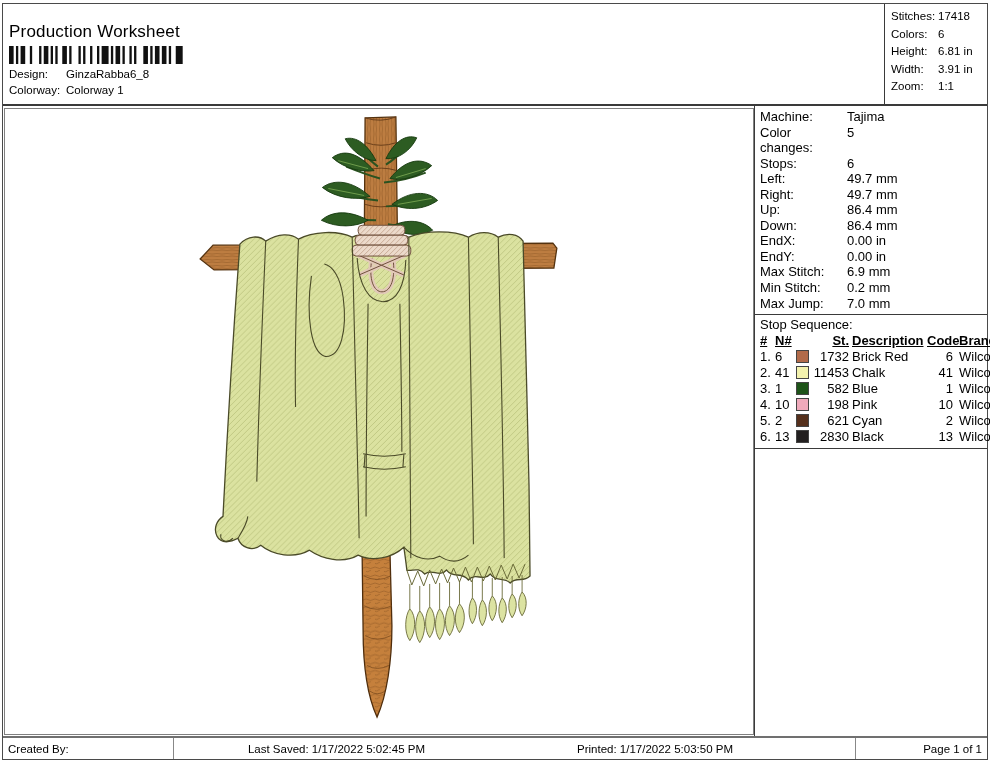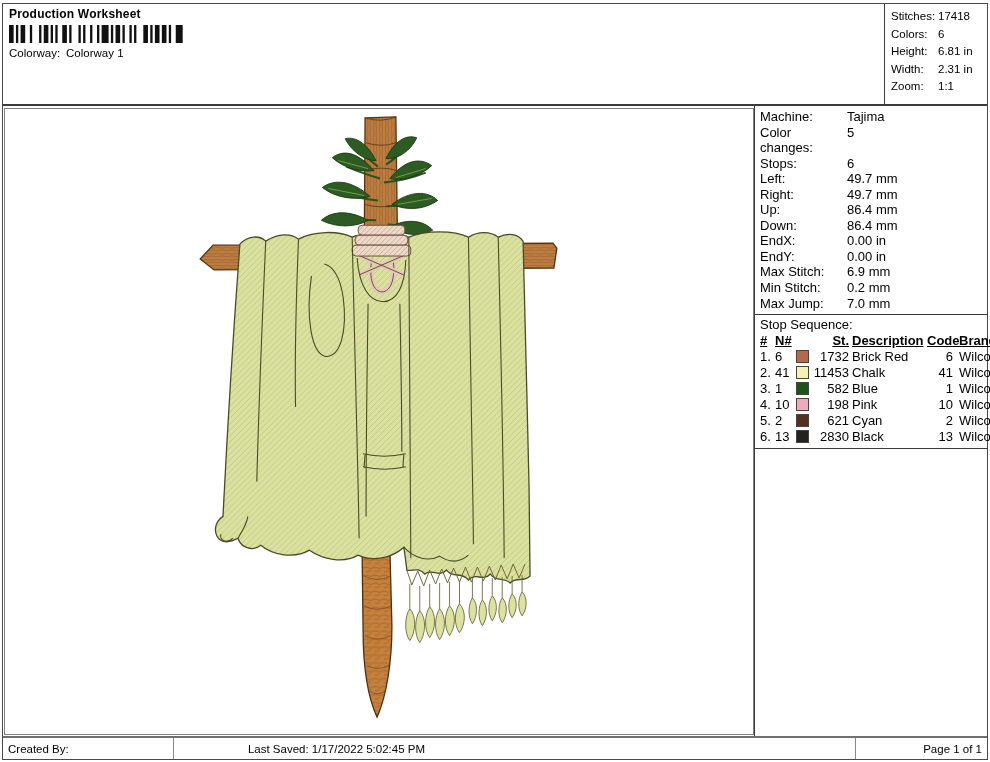--- a/index.html
+++ b/index.html
@@ -2,21 +2,21 @@
 <html><head>
 <meta charset="utf-8">
 <style>
   html,body { margin:0; padding:0; background:#fff; }
   body { width:990px; height:762px; position:relative; font-family:"Liberation Sans", sans-serif; color:#000; }
   .page { position:absolute; left:2px; top:3px; width:984px; height:755px; border:1px solid #4a4a4a; display:flex; flex-direction:column; background:#fff; }
 
   
   .header-row { height:100px; min-height:100px; border-bottom:2px solid #3a3a3a; display:flex; }
   .header-left { flex:1; padding:3px 6px 0 6px; }
-  .title { font-size:12px; font-weight:bold; letter-spacing:0.2px; }
+  .title { font-size:17px; font-weight:normal; letter-spacing:0.2px;margin-top:15px; }
   .subtitle { font-size:11.5px; margin-top:4px; }
   .barcode { display:block; margin-top:4px; }
   .meta-row { font-size:11.5px; margin-top:4px; display:flex; }
   .meta-label { width:57px; }
   .stats-box { width:96px; border-left:1px solid #3a3a3a; padding:4px 0 0 6px; }
   .stat-row { display:flex; font-size:11.5px; line-height:17.5px; }
   .stat-label { width:47px; }
 
   
   .main-row { flex:1; display:flex; min-height:0; }
@@ -77,20 +77,24 @@
           <rect x="80.60" y="0" width="1.55" height="18" fill="#111"></rect>
           <rect x="83.70" y="0" width="1.55" height="18" fill="#111"></rect>
           <rect x="89.90" y="0" width="3.10" height="18" fill="#111"></rect>
           <rect x="94.55" y="0" width="1.55" height="18" fill="#111"></rect>
           <rect x="97.65" y="0" width="3.10" height="18" fill="#111"></rect>
           <rect x="102.30" y="0" width="3.10" height="18" fill="#111"></rect>
           <rect x="106.95" y="0" width="1.55" height="18" fill="#111"></rect>
           <rect x="111.60" y="0" width="4.65" height="18" fill="#111"></rect>
         </svg>
       <div class="meta-row">
+        <span class="meta-label">Design:</span>
+        <span>GinzaRabba6_8</span>
+      </div>
+      <div class="meta-row">
         <span class="meta-label">Colorway:</span>
         <span>Colorway 1</span>
       </div>
     </div>
     <div class="stats-box">
 
         <div class="stat-row">
           <span class="stat-label">Stitches:</span>
           <span class="stat-value">17418</span>
         </div>
@@ -100,21 +104,21 @@
           <span class="stat-value">6</span>
         </div>
 
         <div class="stat-row">
           <span class="stat-label">Height:</span>
           <span class="stat-value">6.81 in</span>
         </div>
 
         <div class="stat-row">
           <span class="stat-label">Width:</span>
-          <span class="stat-value">2.31 in</span>
+          <span class="stat-value">3.91 in</span>
         </div>
 
         <div class="stat-row">
           <span class="stat-label">Zoom:</span>
           <span class="stat-value">1:1</span>
         </div>
       </div>
   </div>
 
   <div class="main-row">
@@ -366,15 +370,16 @@
             </div>
           </div>
       </div>
       <div class="panel-spacer"></div>
     </div>
   </div>
 
   <div class="footer-row">
     <div class="fcell fcell-created">Created By:</div>
     <div class="fcell fcell-saved">Last Saved: 1/17/2022 5:02:45 PM</div>
+    <div class="fcell fcell-printed">Printed: 1/17/2022 5:03:50 PM</div>
     <div class="fcell fcell-page">Page 1 of 1</div>
   </div>
 </div>
 
 </body></html>

